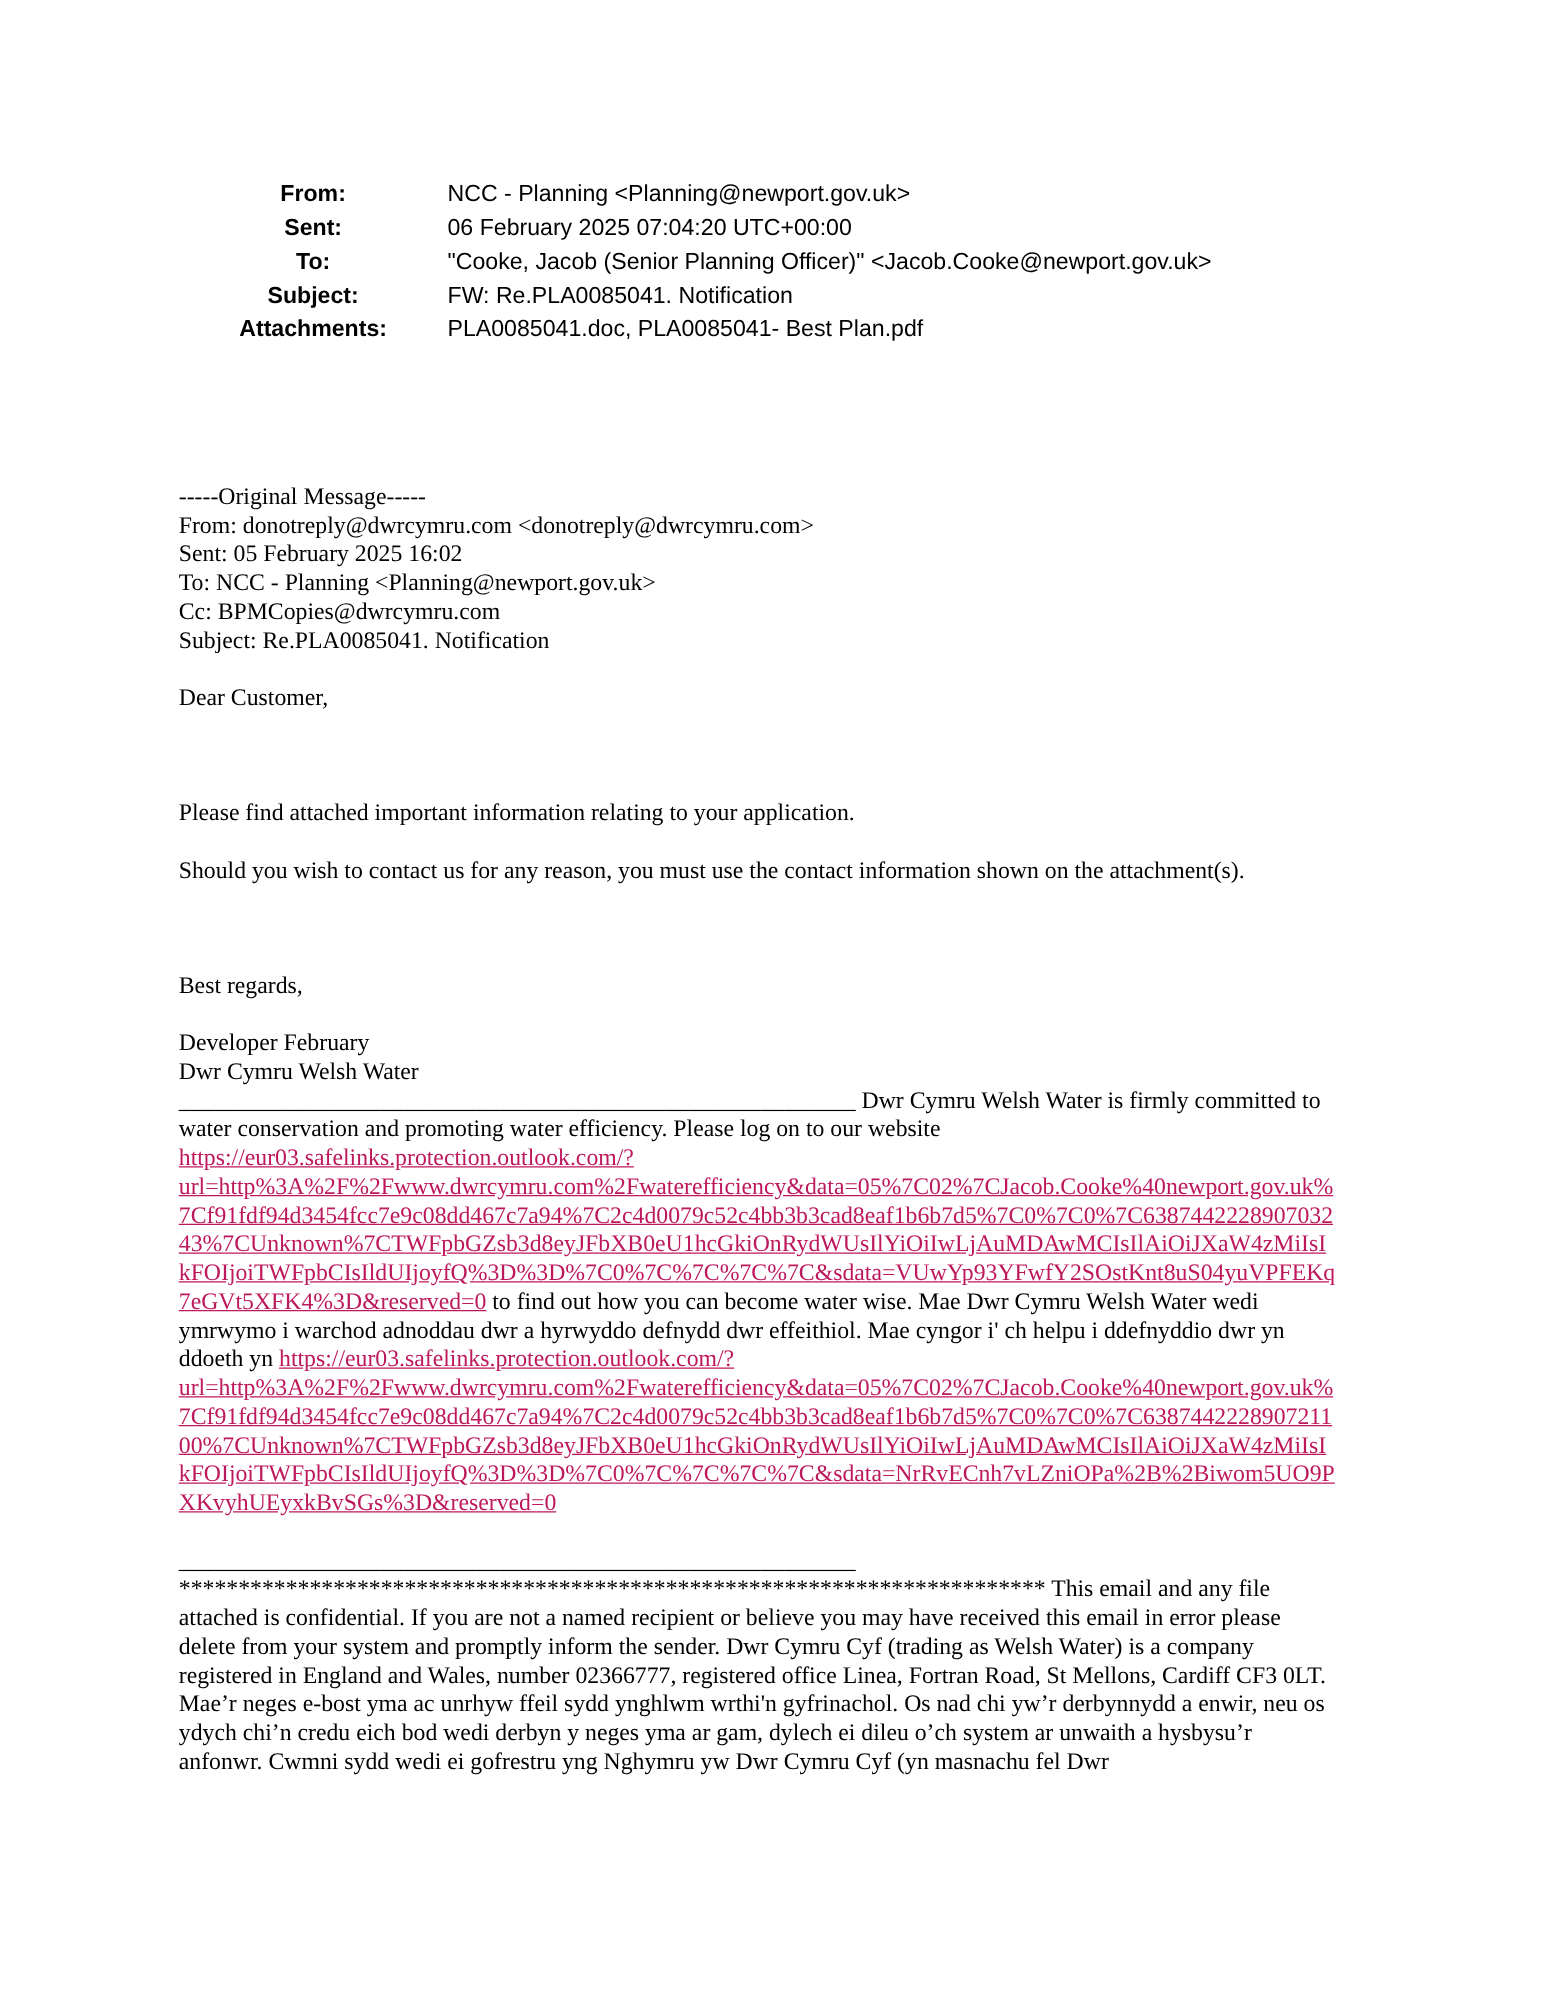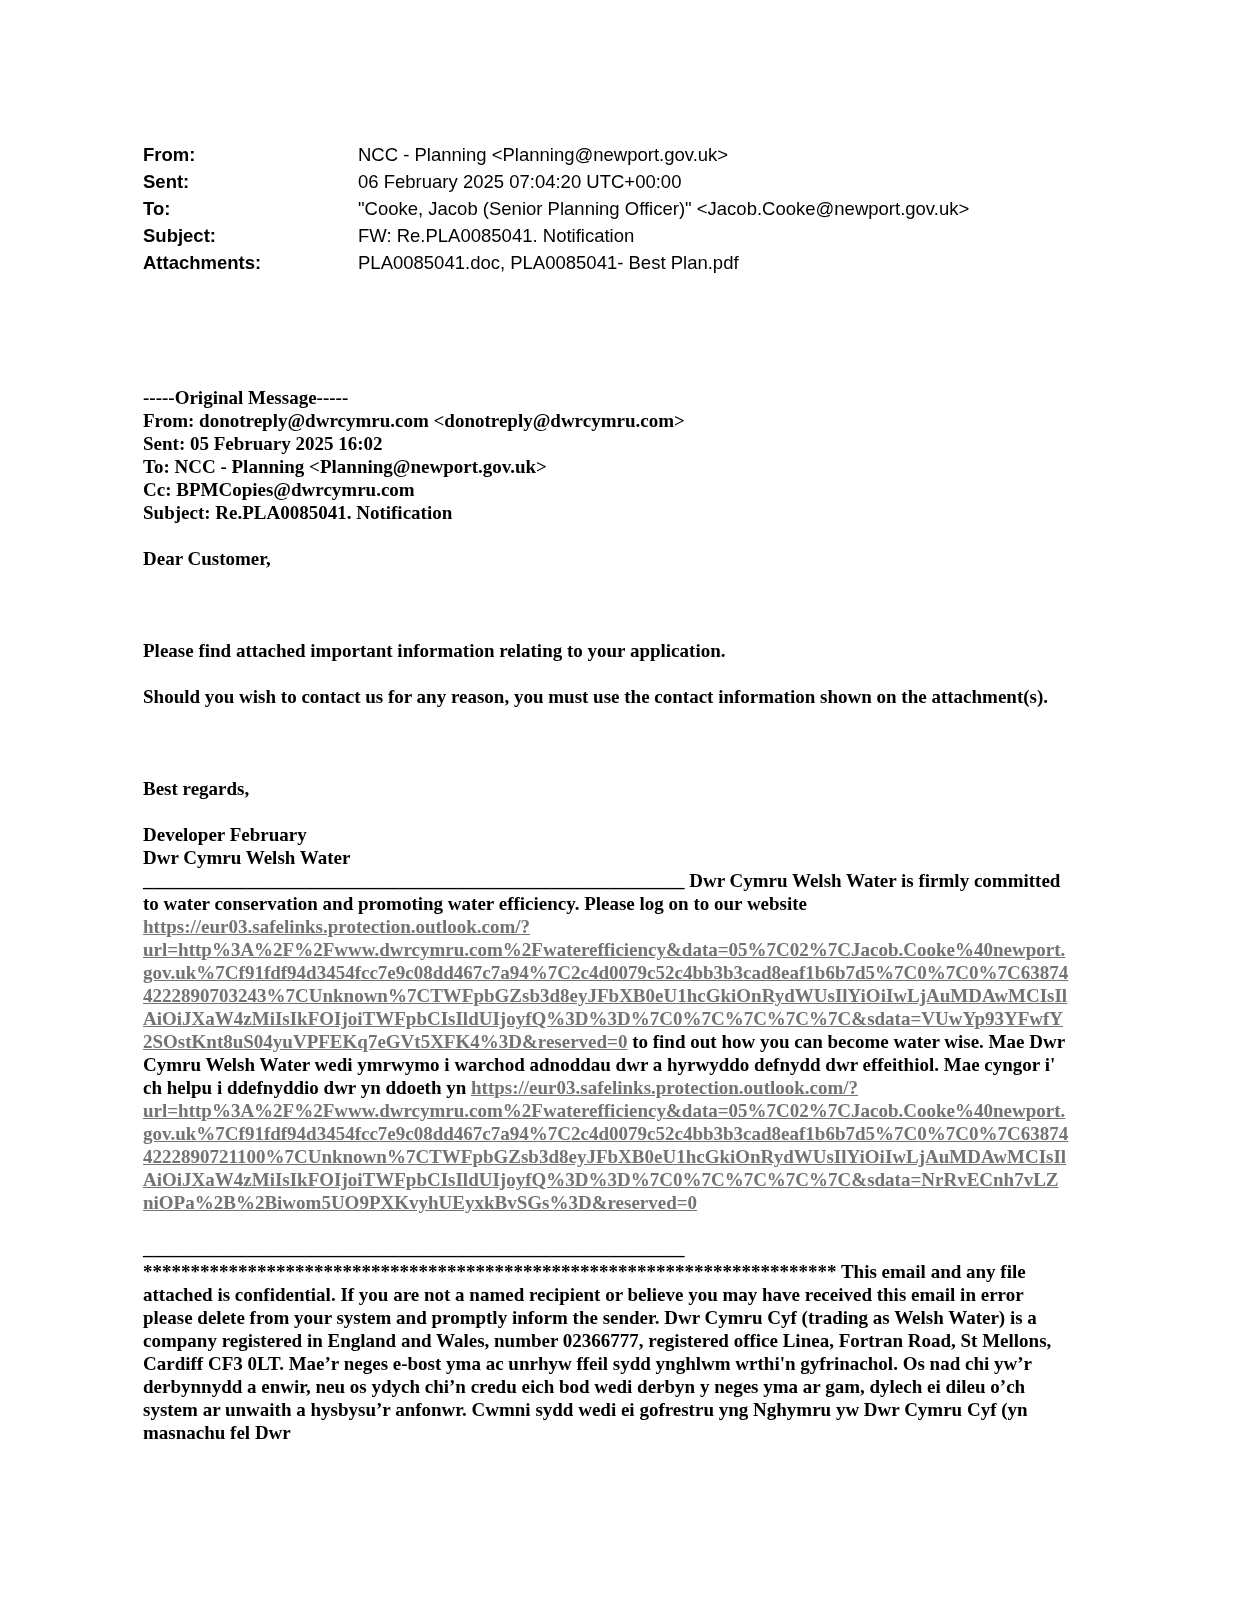--- a/index.html
+++ b/index.html
@@ -25,41 +25,41 @@
     color: #000000;
   }
   .header-row {
     display: flex;
     flex-direction: row;
   }
   .header-label {
     width: 215px;
     flex: 0 0 215px;
     font-weight: bold;
+    text-align: center;
   }
   .header-value {
     flex: 1 1 auto;
   }
   .email-body {
     margin-top: 110px;
     font-family: "Liberation Serif", serif;
     font-size: 19px;
     line-height: 23px;
     color: #000000;
     overflow-wrap: break-word;
     word-wrap: break-word;
   }
   .para {
     margin: 0;
     padding: 0;
     min-height: 23px;
-    font-weight: bold;
   }
   a.link {
-    color: #737373;
+    color: #be185d;
     text-decoration: underline;
     overflow-wrap: break-word;
     word-wrap: break-word;
     cursor: pointer;
   }
 </style>
 </head>
 <body>
 
 <div class="page">

